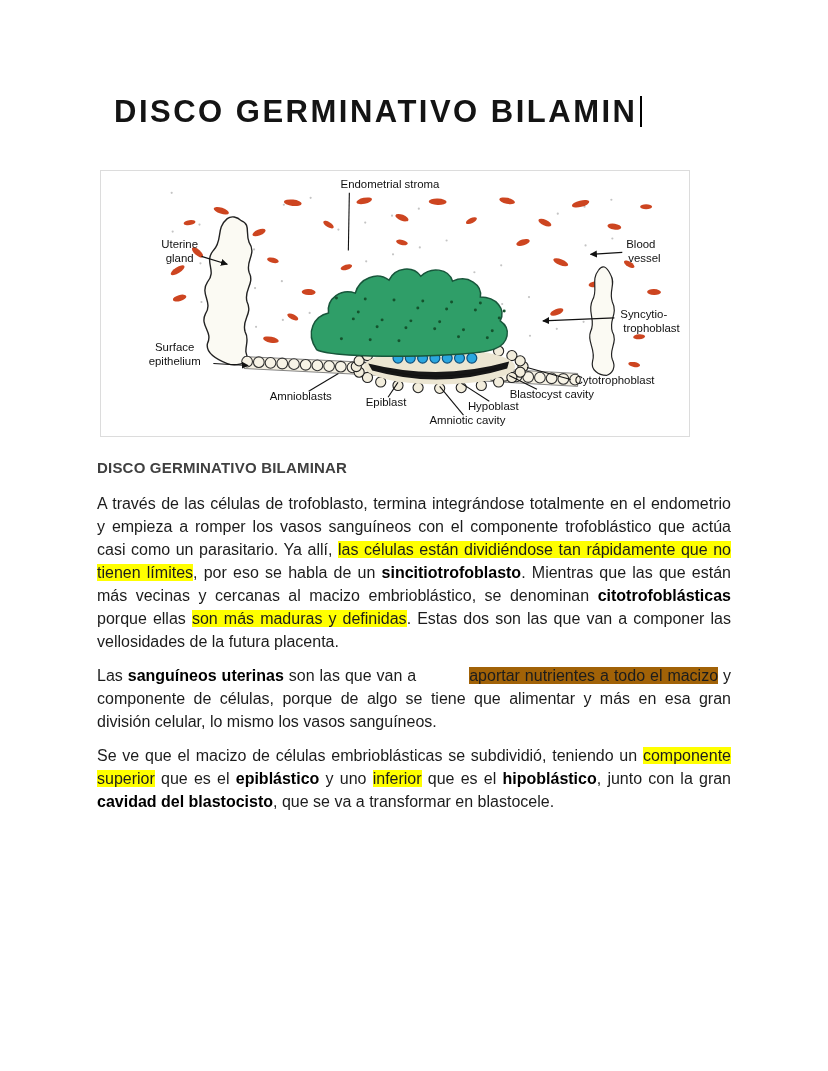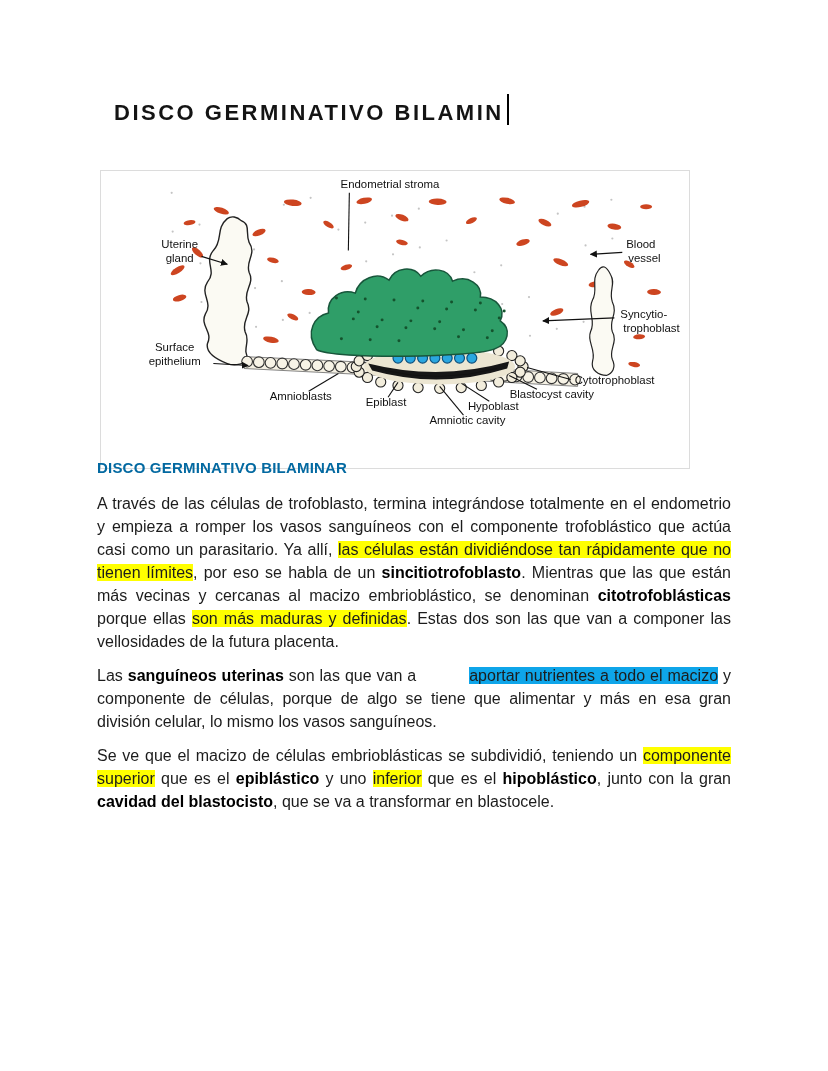--- a/index.html
+++ b/index.html
@@ -2,46 +2,46 @@
 <html><head>
 <meta charset="utf-8">
 <style>
   * { margin:0; padding:0; box-sizing:border-box; }
   html,body { background:#ffffff; }
   body { font-family:"Liberation Sans", sans-serif; }
   .page { position:relative; width:828px; height:1071px; background:#ffffff; overflow:hidden; margin:0 auto; }
 
   .doc-title {
     position:absolute; left:114px; top:94px;
-    font-size:22px; font-weight:bold; letter-spacing:2.5px;
+    font-size:31px; font-weight:bold; letter-spacing:2.5px;
     color:#141414; white-space:nowrap;
   }
   .caret {
     display:inline-block; width:2px; height:31px; background:#000;
     margin-left:3px; vertical-align:-5px;
   }
 
   .figure {
-    position:absolute; left:100px; top:170px; width:590px; height:299px;
+    position:absolute; left:100px; top:170px; width:590px; height:267px;
     background:#ffffff; border:1px solid #dcdcdc;
   }
   .figure svg { display:block; font-family:"Liberation Sans", sans-serif; }
   .fig-label { font-size:11.5px; fill:#111111; }
 
   .text-block { position:absolute; left:97px; top:459px; width:634px; color:#1c1c1c; }
   .section-heading {
-    font-size:15px; font-weight:bold; color:#0369a1;
+    font-size:15px; font-weight:bold; color:#404040;
     margin-bottom:16px; letter-spacing:0.2px;
   }
   .text-block p {
     font-size:16px; line-height:23px; text-align:justify; margin-bottom:11px;
   }
   .b { font-weight:bold; color:#000; }
   .hl-yellow { background:#ffff00; }
-  .hl-green  { background:#0ea5e9;margin-left:48px; }
+  .hl-green  { background:#a16207;margin-left:48px; }
 </style>
 </head>
 <body>
 
 <div class="page">
 
   <h1 class="doc-title">
     <span>DISCO GERMINATIVO BILAMIN</span><span class="caret"></span>
   </h1>
 

